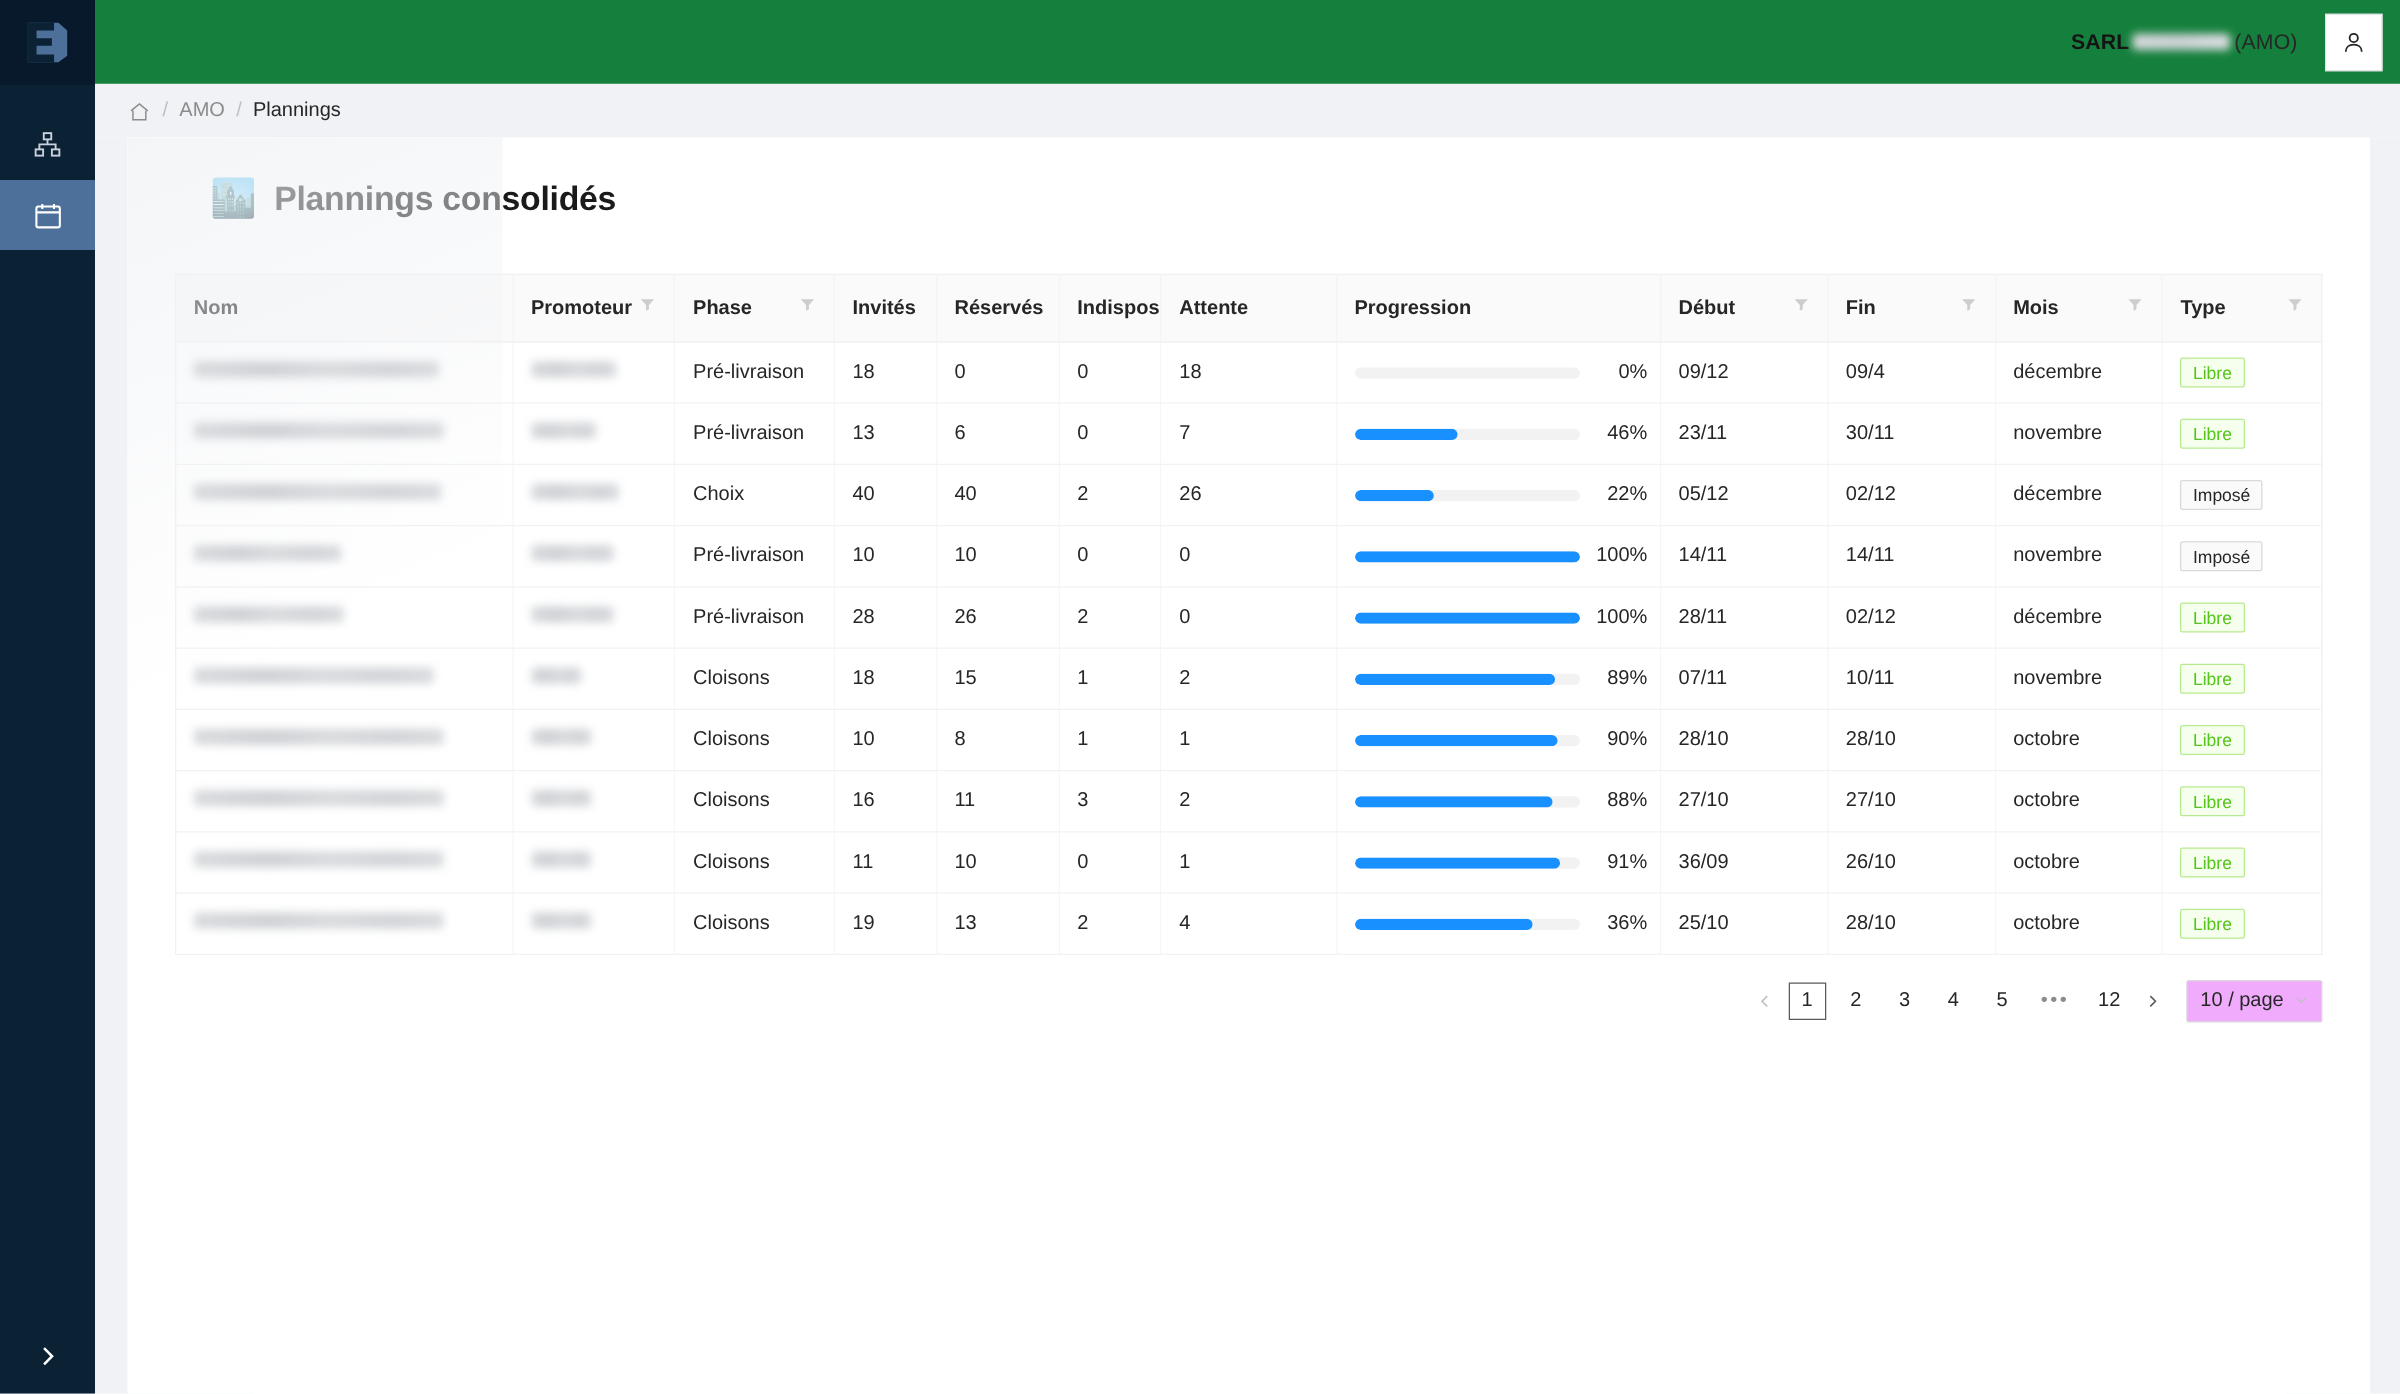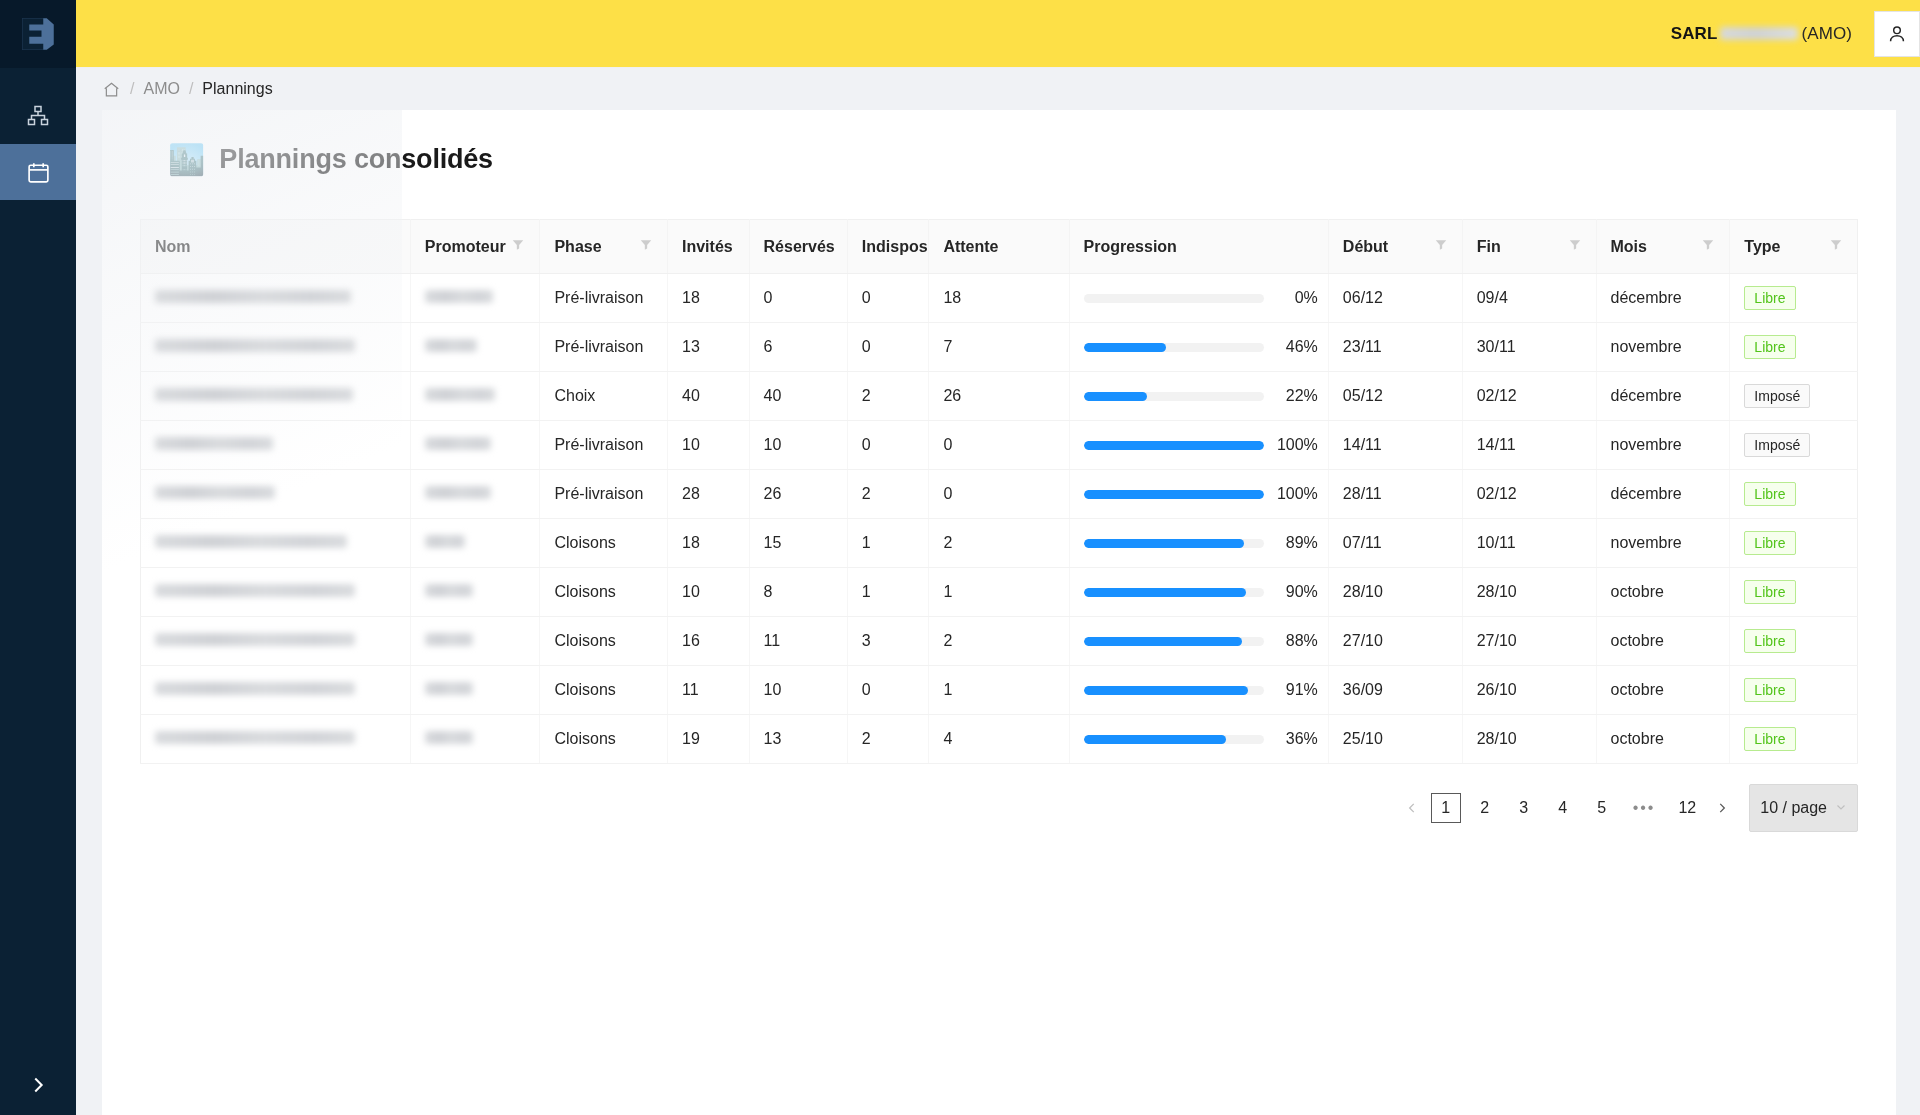--- a/index.html
+++ b/index.html
@@ -33,23 +33,23 @@
   .side-expand {
     position: absolute; bottom: 0; left: 0; right: 0;
     height: 60px; display: flex; align-items: center; justify-content: center;
     cursor: pointer;
   }
 
   
   .right { flex: 1 1 auto; display: flex; flex-direction: column; min-width: 0; background:#ffffff; }
 
   .topbar {
-    height: 68px; flex: 0 0 68px; background: #fde047;
+    height: 68px; flex: 0 0 68px; background: #15803d;
     display: flex; align-items: center; justify-content: flex-end;
-    border-bottom: 1px solid #f0f0f0;
+    padding-right: 14px; border-bottom: 1px solid #f0f0f0;
   }
   .account { font-size: 17px; color: #141414; margin-right: 22px; letter-spacing: .1px; }
   .account .bold { font-weight: 700; }
   .account .redact {
     display: inline-block; width: 78px; height: 13px; vertical-align: -1px;
     background: linear-gradient(90deg,#d7d9dc,#cfd2d6 45%,#dcdee1);
     border-radius: 3px; filter: blur(3.2px); margin: 0 3px;
   }
   .account .paren { color: #262626; }
   .avatar-btn {
@@ -134,23 +134,23 @@
   }
   .pg-arrow { width: 20px; height: 32px; display:flex; align-items:center; justify-content:center; color:#bfbfbf; cursor:pointer; }
   .pg-arrow.enabled { color: #595959; }
   .pg-item {
     min-width: 30px; height: 30px; padding: 0 6px; display: flex; align-items: center; justify-content: center;
     color: #262626; cursor: pointer; border: 1px solid transparent;
   }
   .pg-item.active { border-color: #595959; }
   .pg-ellipsis { color: #8c8c8c; letter-spacing: 2px; }
   .pg-size {
-    height: 48px; min-width: 104px; border: 1px solid #d9d9d9; border-radius: 2px;
+    height: 34px; min-width: 104px; border: 1px solid #d9d9d9; border-radius: 2px;
     display: flex; align-items: center; justify-content: space-between; gap: 8px;
-    padding: 0 10px; margin-left: 8px; cursor: pointer; color: #262626; background:#e5e5e5;
+    padding: 0 10px; margin-left: 8px; cursor: pointer; color: #262626; background:#f0abfc;
   }
   .pg-size .caret { color: #bfbfbf; font-size: 12px; }
 
   .footer {
     height: 72px; flex: 0 0 72px; background: #f0f2f5;
     display: flex; align-items: center; justify-content: center;
     color: #9a9a9a; font-size: 16px;
   }
 </style>
 </head>
@@ -339,21 +339,21 @@
                   <td>0</td>
                   <td>18</td>
                   <td class="prog-cell">
                     <div class="prog">
                       <div class="prog-track">
                         <div class="prog-fill" style="width: 0%; background: rgb(24, 144, 255);"></div>
                       </div>
                       <span class="prog-label">0%</span>
                     </div>
                   </td>
-                  <td>06/12</td>
+                  <td>09/12</td>
                   <td>09/4</td>
                   <td>décembre</td>
                   <td><span class="tag libre">Libre</span></td>
                 </tr>
                 <tr>
                   <td><span class="redact-bar" style="width: 200px;"></span></td>
                   <td><span class="redact-bar" style="width: 52px;"></span></td>
                   <td class="phase">Pré-livraison</td>
                   <td>13</td>
                   <td>6</td>

